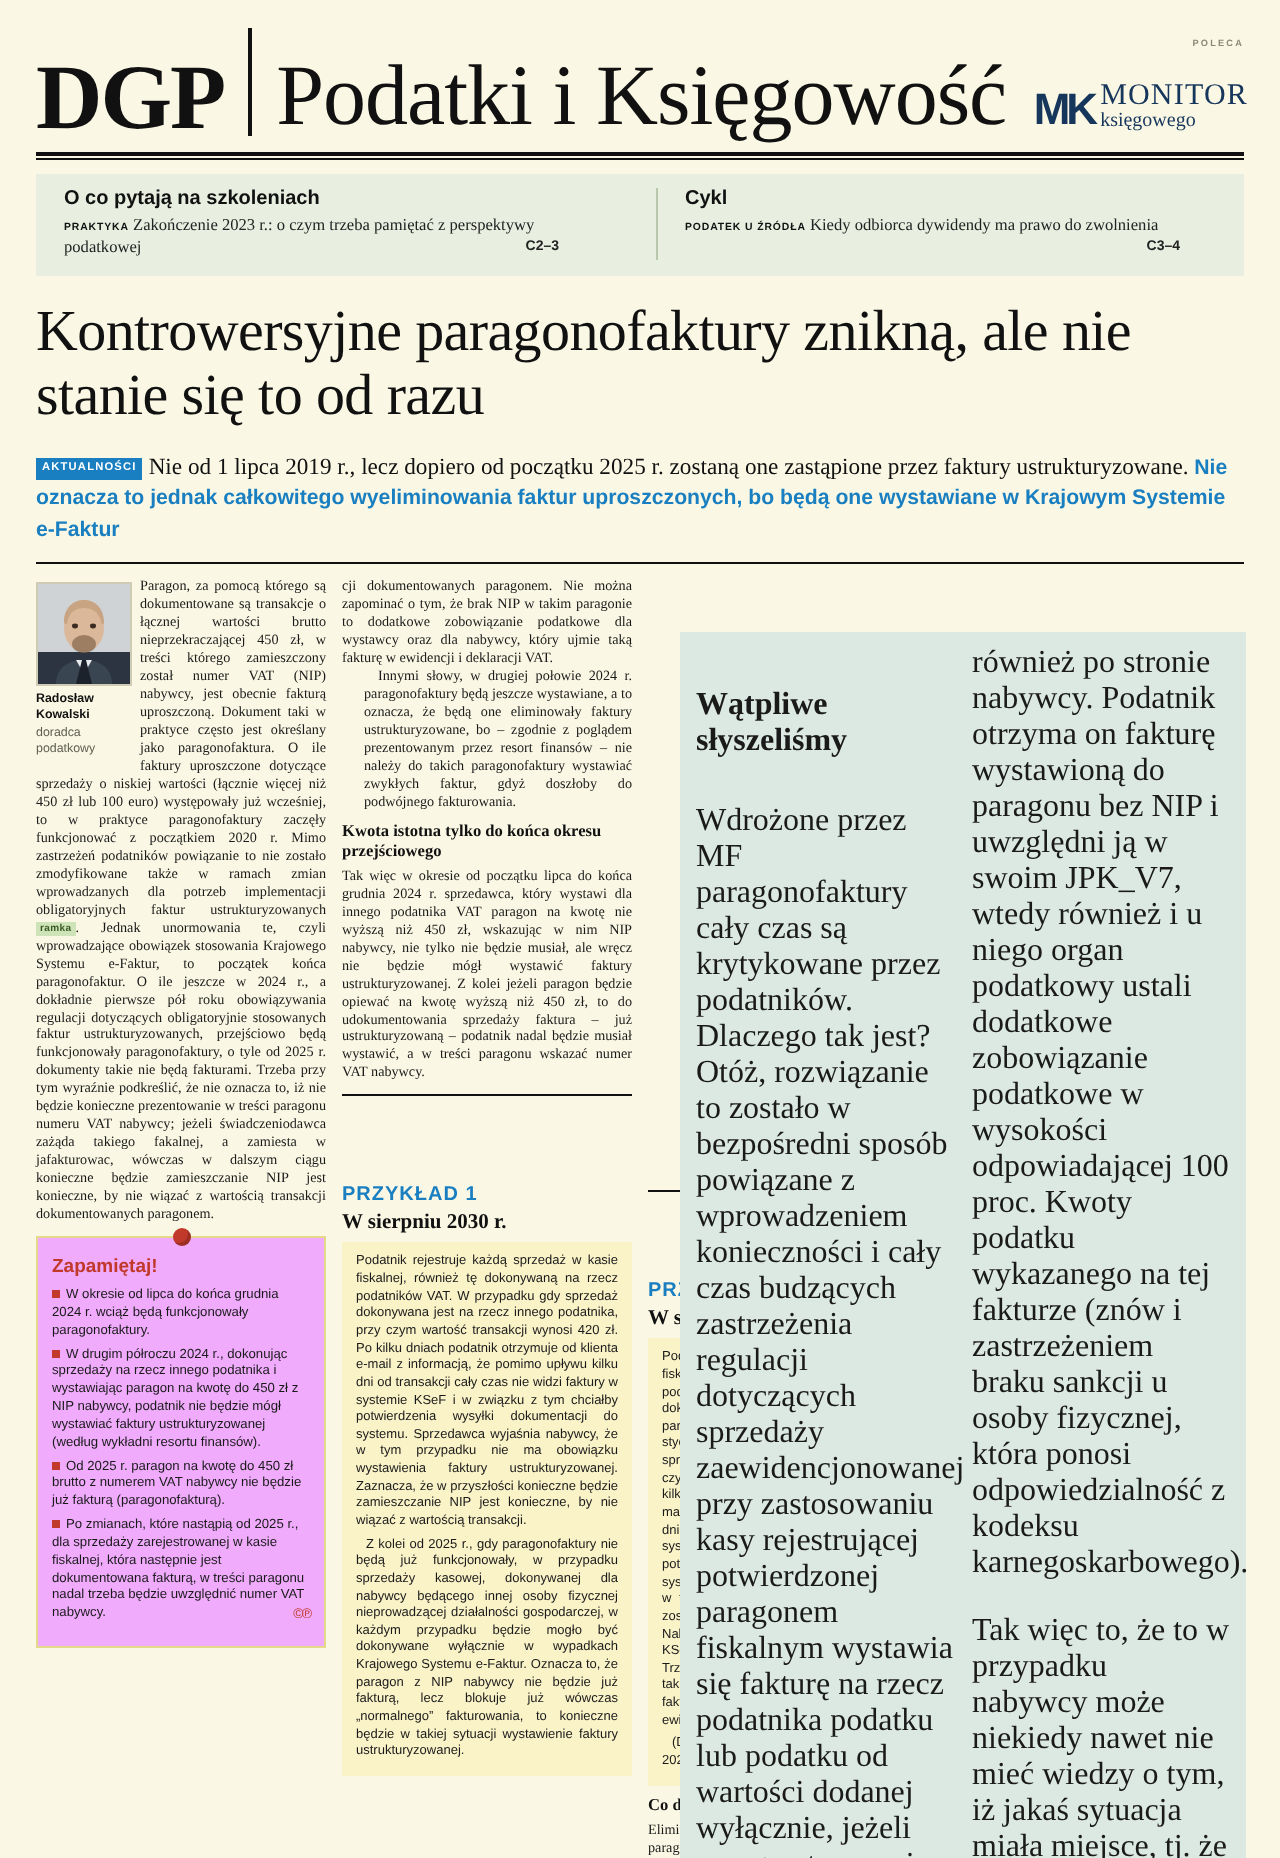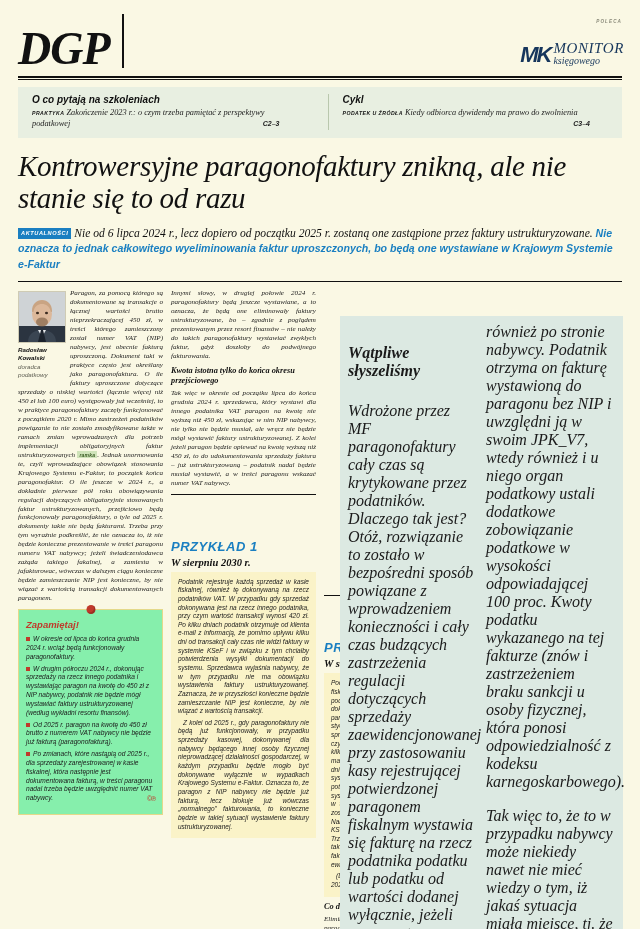--- a/index.html
+++ b/index.html
@@ -4,21 +4,21 @@
 <style>
   html,body{margin:0;padding:0;}
   body{
     width:640px;height:929px;
     background:#faf8e4;
     font-family:"Liberation Serif", serif;
     color:#1a1a1a;
     overflow:hidden;
     position:relative;
   }
-  .page{width:640px;height:929px;position:relative;box-sizing:border-box;font-style:italic;}
+  .page{width:640px;height:929px;position:relative;box-sizing:border-box;}
 
   
   .masthead{padding:14px 18px 0 18px;position:relative;}
   .mh-row{display:flex;align-items:flex-end;}
   .dgp{
     font-family:"Liberation Serif", serif;
     font-weight:bold;font-size:46px;line-height:0.92;
     letter-spacing:-1px;color:#111;
   }
   .mh-sep{
@@ -117,42 +117,42 @@
     font-weight:bold;font-size:8.3px;line-height:1.2;margin:5px 0 3px 0;color:#111;
   }
   .inline-tag{
     font-family:"Liberation Sans",sans-serif;font-size:5px;font-weight:bold;
     background:#cfe3b9;color:#3a5a22;padding:0.5px 2px;letter-spacing:0.2px;
   }
   .eop{color:#c0392b;font-size:7px;float:right;letter-spacing:-1px;}
 
   
   .remember{
-    background:#86efac;border:0.7px solid #e4d98a;
+    background:#f0abfc;border:0.7px solid #e4d98a;
     padding:7px 7px 8px 7px;margin-top:6px;position:relative;
   }
   .pin{
     position:absolute;top:-5px;left:50%;transform:translateX(-50%);
     width:9px;height:9px;border-radius:50%;
     background:#c0392b;box-shadow:inset -1.5px -1.5px 0 rgba(0,0,0,.18);
   }
   .remember h4{
     margin:2px 0 5px 0;color:#c0392b;font-family:"Liberation Sans",sans-serif;
     font-size:9.5px;font-weight:bold;
   }
   .rem-item{
     font-family:"Liberation Sans",sans-serif;font-size:6.6px;line-height:1.34;
     color:#1a1a1a;margin-bottom:3px;
   }
   .bull{display:inline-block;width:4px;height:4px;background:#c0392b;margin-right:3px;}
 
   
   .ex-rule{border-top:0.8px solid #111;margin:6px 0 4px 0;}
   .ex-label{
-    font-family:"Liberation Sans",sans-serif;font-size:13px;font-weight:bold;
+    font-family:"Liberation Sans",sans-serif;font-size:10px;font-weight:bold;
     color:#1a7fc1;letter-spacing:0.5px;margin-bottom:3px;margin-top:44px;
   }
   .ex-title{font-weight:bold;font-size:10.5px;margin:0 0 4px 0;color:#111;}
   .ex-box{
     background:#faf3c8;padding:6px 7px 7px 7px;margin-top:3px;
   }
   .ex-box p{
     font-family:"Liberation Sans",sans-serif;font-size:6.5px;line-height:1.33;
     text-align:justify;margin:0;color:#1a1a1a;
   }
@@ -167,20 +167,21 @@
 </style>
 </head>
 <body>
 
 <div class="page">
 
   <div class="masthead">
     <div class="mh-row">
       <div class="dgp">DGP</div>
       <div class="mh-sep"></div>
+      <div class="mh-title">Podatki i Księgowość</div>
     </div>
 
     <div class="mk-block">
       <div class="poleca">POLECA</div>
       <div class="mk-wrap">
         <div class="mk-mark">MK</div>
         <div class="mk-text">
           <div class="mk-monitor">MONITOR</div>
           <div class="mk-ksieg">księgowego</div>
         </div>
@@ -204,21 +205,21 @@
       <p><span class="tag-sm">PODATEK U ŹRÓDŁA</span>
         <span>Kiedy odbiorca dywidendy ma prawo do zwolnienia</span>
         <span class="pg">C3–4</span>
       </p>
     </div>
   </div>
 
   <div class="headline">Kontrowersyjne paragonofaktury znikną, ale nie stanie się to od razu</div>
 
   <div class="lead">
-    <span class="badge">AKTUALNOŚCI</span><span>Nie od 6 lipca 2024 r., lecz dopiero od początku 2025 r. zostaną one zastąpione przez faktury ustrukturyzowane.</span> <span class="lead-blue">Nie oznacza to jednak całkowitego wyeliminowania faktur uproszczonych, bo będą one wystawiane w Krajowym Systemie e-Faktur</span>
+    <span class="badge">AKTUALNOŚCI</span><span>Nie od 1 lipca 2019 r., lecz dopiero od początku 2025 r. zostaną one zastąpione przez faktury ustrukturyzowane.</span> <span class="lead-blue">Nie oznacza to jednak całkowitego wyeliminowania faktur uproszczonych, bo będą one wystawiane w Krajowym Systemie e-Faktur</span>
   </div>
 
   <div class="rule-head"></div>
 
   <div class="cols">
 
     <div class="col col-1">
       <div class="author">
         <svg class="author-photo" viewBox="0 0 46 50">
           <rect width="46" height="50" fill="#cfd3d6"></rect>
@@ -242,20 +243,21 @@
         <div class="pin"></div>
         <h4>Zapamiętaj!</h4>
         <div class="rem-item"><span class="bull"></span>W okresie od lipca do końca grudnia 2024 r. wciąż będą funkcjonowały paragonofaktury.</div>
         <div class="rem-item"><span class="bull"></span>W drugim półroczu 2024 r., dokonując sprzedaży na rzecz innego podatnika i wystawiając paragon na kwotę do 450 zł z NIP nabywcy, podatnik nie będzie mógł wystawiać faktury ustrukturyzowanej (według wykładni resortu finansów).</div>
         <div class="rem-item"><span class="bull"></span>Od 2025 r. paragon na kwotę do 450 zł brutto z numerem VAT nabywcy nie będzie już fakturą (paragonofakturą).</div>
         <div class="rem-item"><span class="bull"></span>Po zmianach, które nastąpią od 2025 r., dla sprzedaży zarejestrowanej w kasie fiskalnej, która następnie jest dokumentowana fakturą, w treści paragonu nadal trzeba będzie uwzględnić numer VAT nabywcy.<span class="eop">©℗</span></div>
       </div>
     </div>
 
     <div class="col">
+      <p class="body">cji dokumentowanych paragonem. Nie można zapominać o tym, że brak NIP w takim paragonie to dodatkowe zobowiązanie podatkowe dla wystawcy oraz dla nabywcy, który ujmie taką fakturę w ewidencji i deklaracji VAT.</p>
       <p class="body">Innymi słowy, w drugiej połowie 2024 r. paragonofaktury będą jeszcze wystawiane, a to oznacza, że będą one eliminowały faktury ustruktury­zowane, bo – zgodnie z poglądem prezentowanym przez resort finansów – nie należy do takich paragonofaktury wystawiać zwykłych faktur, gdyż doszłoby do podwójnego fakturowania.</p>
       <div class="subhead">Kwota istotna tylko do końca okresu przejściowego</div>
       <p class="body">Tak więc w okresie od początku lipca do końca grudnia 2024 r. sprzedawca, który wystawi dla innego podatnika VAT paragon na kwotę nie wyższą niż 450 zł, wskazując w nim NIP nabywcy, nie tylko nie będzie musiał, ale wręcz nie będzie mógł wystawić faktury ustrukturyzowanej. Z kolei jeżeli paragon będzie opiewać na kwotę wyższą niż 450 zł, to do udokumentowania sprzedaży faktura – już ustrukturyzowaną – podatnik nadal będzie musiał wystawić, a w treści paragonu wskazać numer VAT nabywcy.</p>
 
       <div class="ex-rule"></div>
       <div class="ex-label">PRZYKŁAD 1</div>
       <div class="ex-title">W sierpniu 2030 r.</div>
       <div class="ex-box">
         <p>Podatnik rejestruje każdą sprzedaż w kasie fiskalnej, również tę dokonywaną na rzecz podatników VAT. W przypadku gdy sprzedaż dokonywana jest na rzecz innego podatnika, przy czym wartość transakcji wynosi 420 zł. Po kilku dniach podatnik otrzymuje od klienta e-mail z informacją, że pomimo upływu kilku dni od transakcji cały czas nie widzi faktury w systemie KSeF i w związku z tym chciałby potwierdzenia wysyłki dokumentacji do systemu. Sprzedawca wyjaśnia nabywcy, że w tym przypadku nie ma obowiązku wystawienia faktury ustrukturyzowanej. Zaznacza, że w przyszłości konieczne będzie zamieszczanie NIP jest konieczne, by nie wiązać z wartością transak­cji.</p>
         <p>Z kolei od 2025 r., gdy paragonofaktury nie będą już funkcjonowały, w przypadku sprzedaży kasowej, dokonywanej dla nabywcy będącego innej osoby fizycznej nieprowadzącej działalności gospodarczej, w każdym przypadku będzie mogło być dokonywane wyłącznie w wypadkach Krajowego Systemu e-Faktur. Oznacza to, że paragon z NIP nabywcy nie będzie już fakturą, lecz blokuje już wówczas „normalnego” fakturowania, to konieczne będzie w takiej sytuacji wystawienie faktury ustrukturyzowanej.</p>

